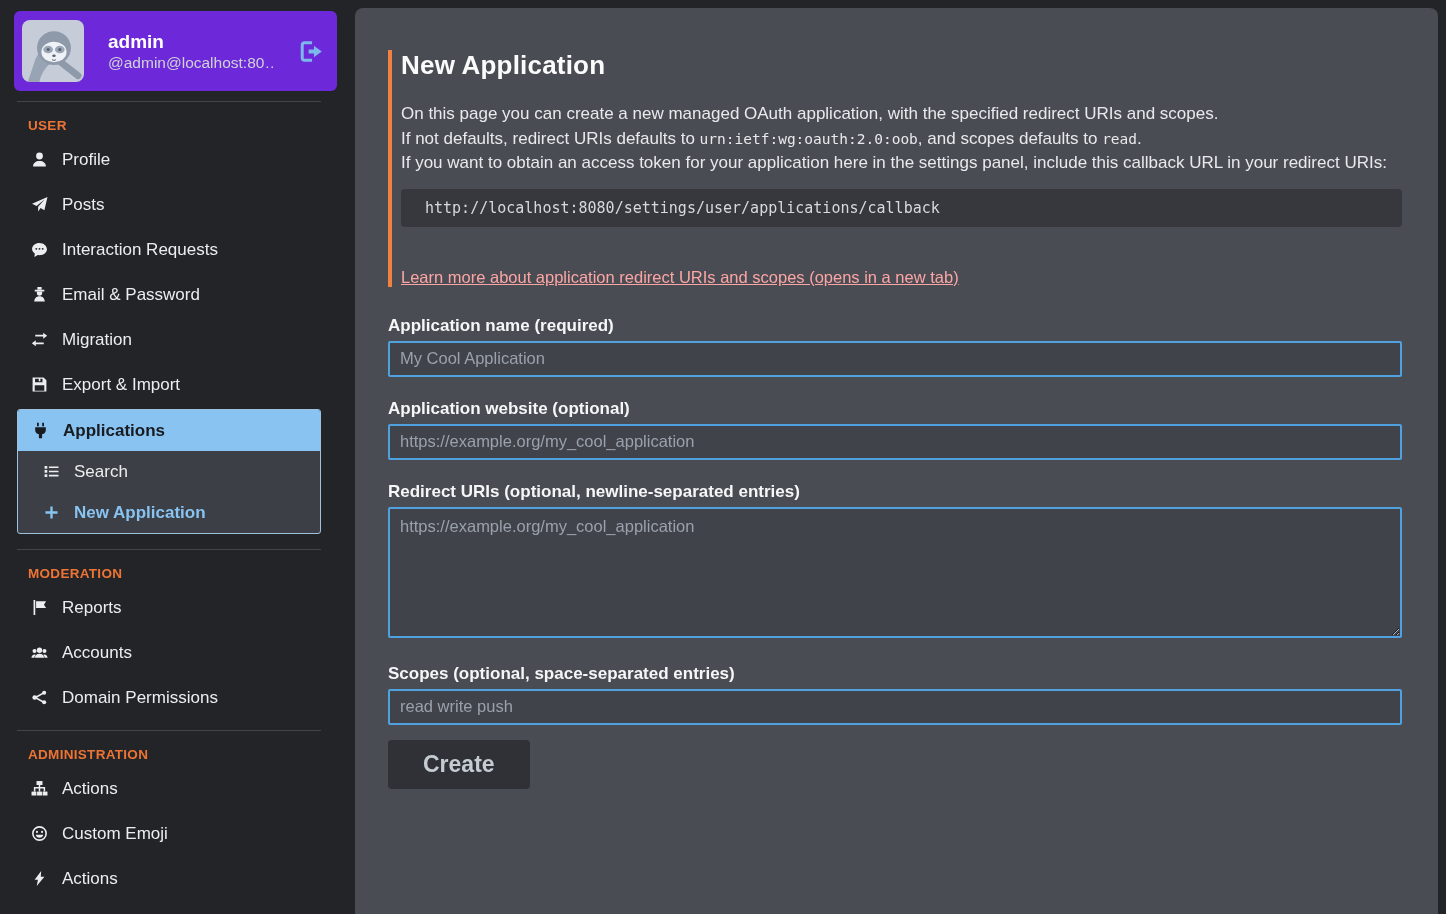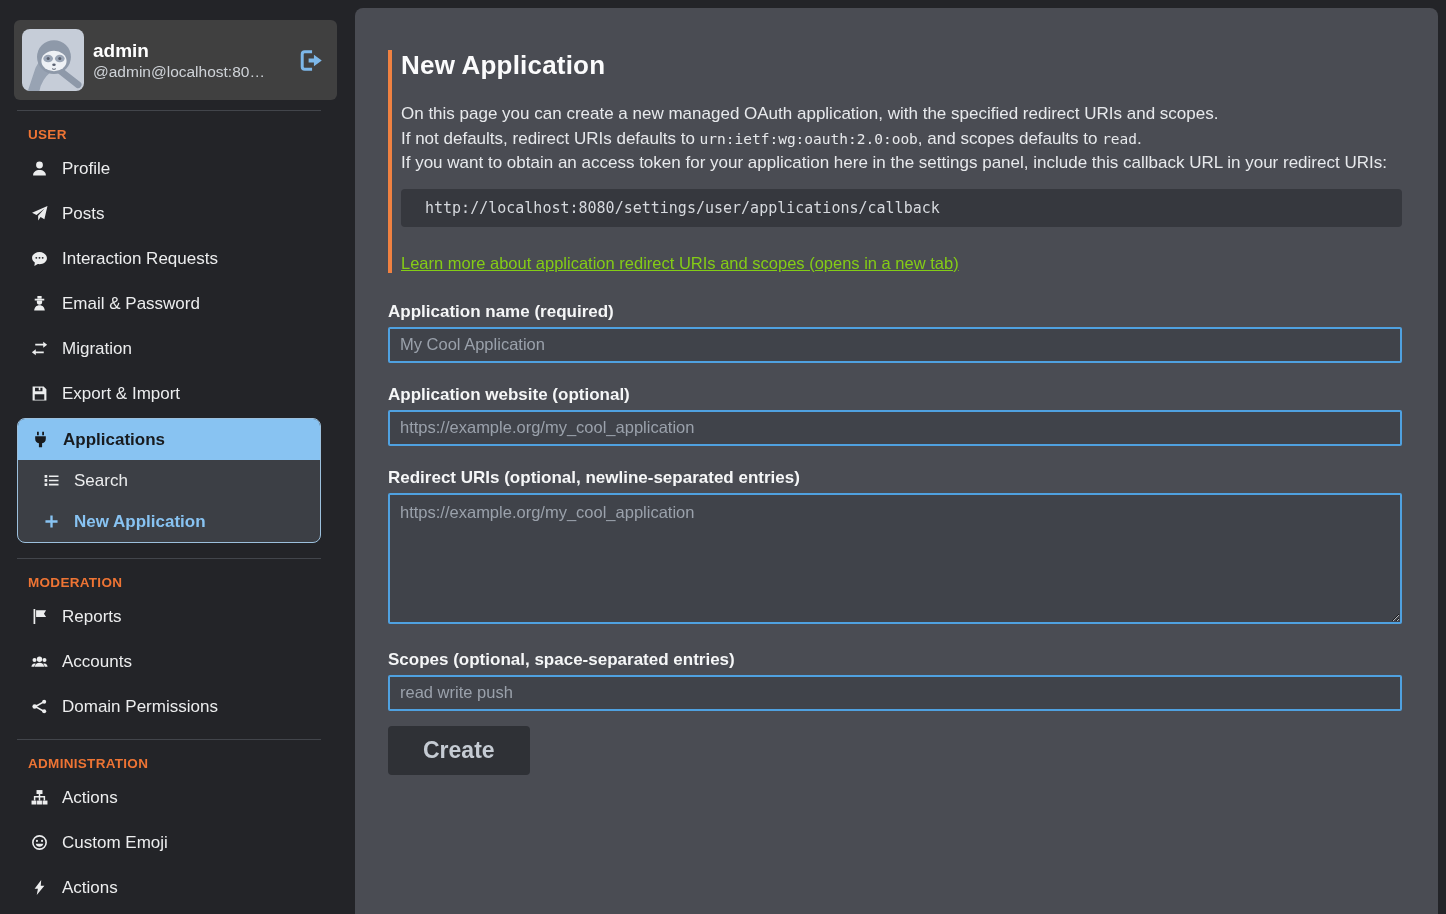--- a/index.html
+++ b/index.html
@@ -6,43 +6,43 @@
   html,body { margin:0; padding:0; }
   body {
     width:1446px; height:914px; overflow:hidden;
     background:#232428;
     font-family:"Liberation Sans", sans-serif;
     display:flex;
   }
   
   .sidebar { width:338px; flex-shrink:0; padding-top:8px; }
   .user-card {
-    margin:12px 0 0 14px; width:323px; height:80px;
-    background:#404040; border-radius:6px;
-    display:flex; align-items:center; gap:9px; padding:0 14px 0 8px;
+    margin:3px 0 0 14px; width:323px; height:80px;
+    background:#6d28d9; border-radius:6px;
+    display:flex; align-items:center; gap:24px; padding:0 14px 0 8px;
   }
   .avatar { width:62px; height:62px; border-radius:8px; overflow:hidden; flex-shrink:0; }
   .user-info { min-width:0; }
   .user-name { font-size:19px; font-weight:bold; color:#ffffff; line-height:24px; }
   .user-handle { font-size:15.5px; color:#cfd3d8; white-space:nowrap; overflow:hidden; }
   .logout { margin-left:auto; color:#7db8ea; display:flex; cursor:pointer; }
   hr.divider { border:0; height:1px; background:#42454b; margin:10px 17px 0 17px; }
   .section-label {
     color:#ee7434; font-weight:bold; font-size:13.5px;
     margin:16px 0 4px 28px; letter-spacing:.3px;
   }
   .nav-item {
     display:flex; align-items:center; gap:13px;
     padding:11px 10px 11px 30px; font-size:17px; color:#ecedee;
     line-height:23px; cursor:pointer;
   }
   .ic { width:17px; height:17px; flex-shrink:0; fill:currentColor; display:block; }
   .nav-icon { width:19px; display:flex; justify-content:center; }
   .nav-group {
-    margin:2px 17px 15px 17px; border:1px solid #9cc0dd; border-radius:8px;
+    margin:2px 17px 15px 17px; border:1px solid #9cc0dd; border-radius:3px;
     overflow:hidden; background:#3c3f45;
   }
   .nav-group .nav-item { padding:9px 10px 9px 13px; }
   .nav-item.active-parent {
     background:#88c3f2; color:#181b1f; font-weight:bold;
   }
   .nav-group .nav-item.sub { padding-left:24px; }
   .nav-item.sub-active { color:#88c3f2; font-weight:bold; }
   hr.divider.tight { margin-top:5px; }
   
@@ -51,21 +51,21 @@
     border-radius:8px 8px 0 0; padding:40px 36px 40px 33px;
   }
   .intro-block { border-left:4px solid #f08141; padding-left:9px; }
   .page-title { font-size:26px; font-weight:bold; color:#fbfbfc; margin:2px 0 21px; letter-spacing:.2px; }
   .intro-text { margin:0; color:#e7e9ec; font-size:17px; line-height:24.5px; }
   .inline-code { font-family:"DejaVu Sans Mono", monospace; font-size:14.5px; color:#e7e9ec; }
   .code-block {
     background:#36383e; border-radius:4px; padding:10px 24px; margin-top:13px;
     font-family:"DejaVu Sans Mono", monospace; font-size:15px; color:#d6d9de;
   }
-  .learn-link { display:inline-block; margin-top:27px; color:#84cc16; font-size:16.5px; }
+  .learn-link { display:inline-block; margin-top:41px; color:#fca5a5; font-size:16.5px; }
   .form-area { margin-top:29px; }
   .form-field { margin-bottom:22px; }
   .field-label { display:block; font-weight:bold; font-size:17px; color:#f5f6f7; margin-bottom:5px; }
   .text-input, .text-area {
     width:100%; background:#40434a; border:2px solid #4fa1e0; border-radius:2px;
     color:#c9ced5; padding:6px 10px; font-size:16.5px; font-family:inherit;
   }
   .text-input { height:36px; }
   .text-area { height:131px; resize:vertical; padding-top:8px; }
   ::placeholder { color:#9aa1ab; opacity:1; }

